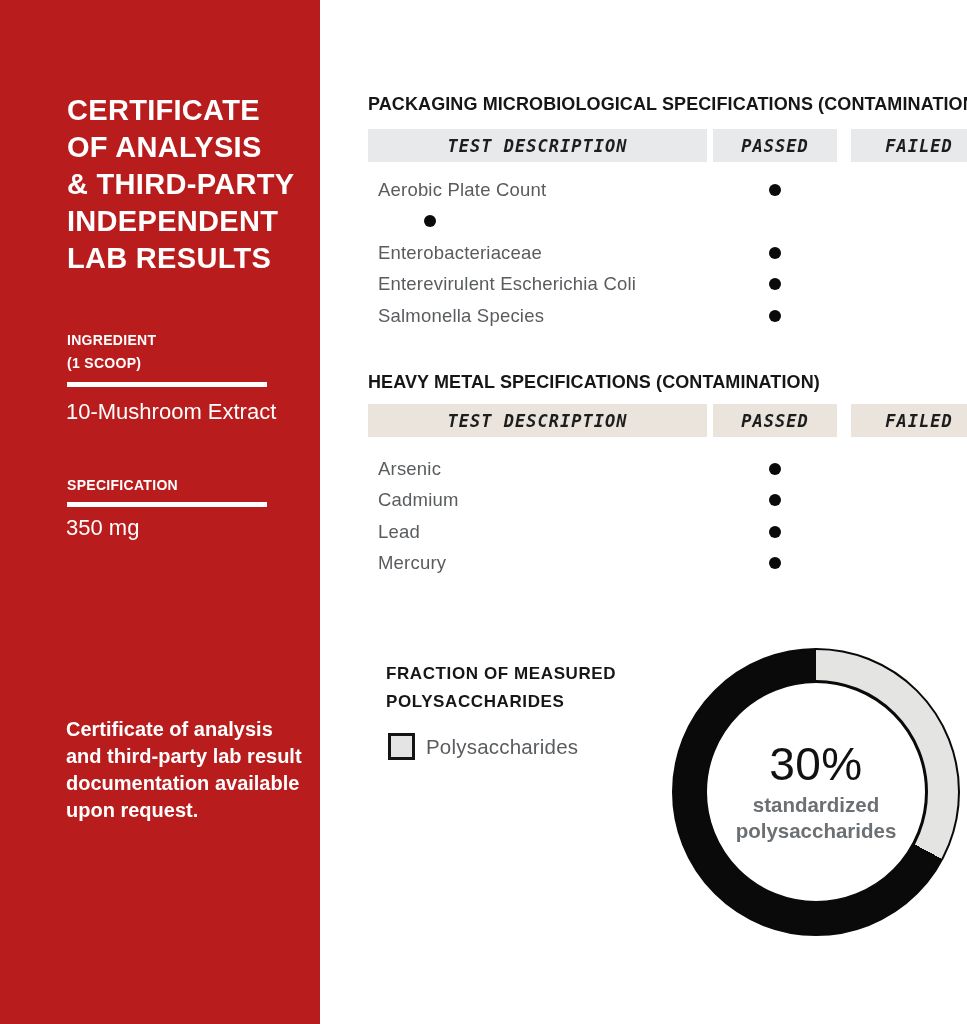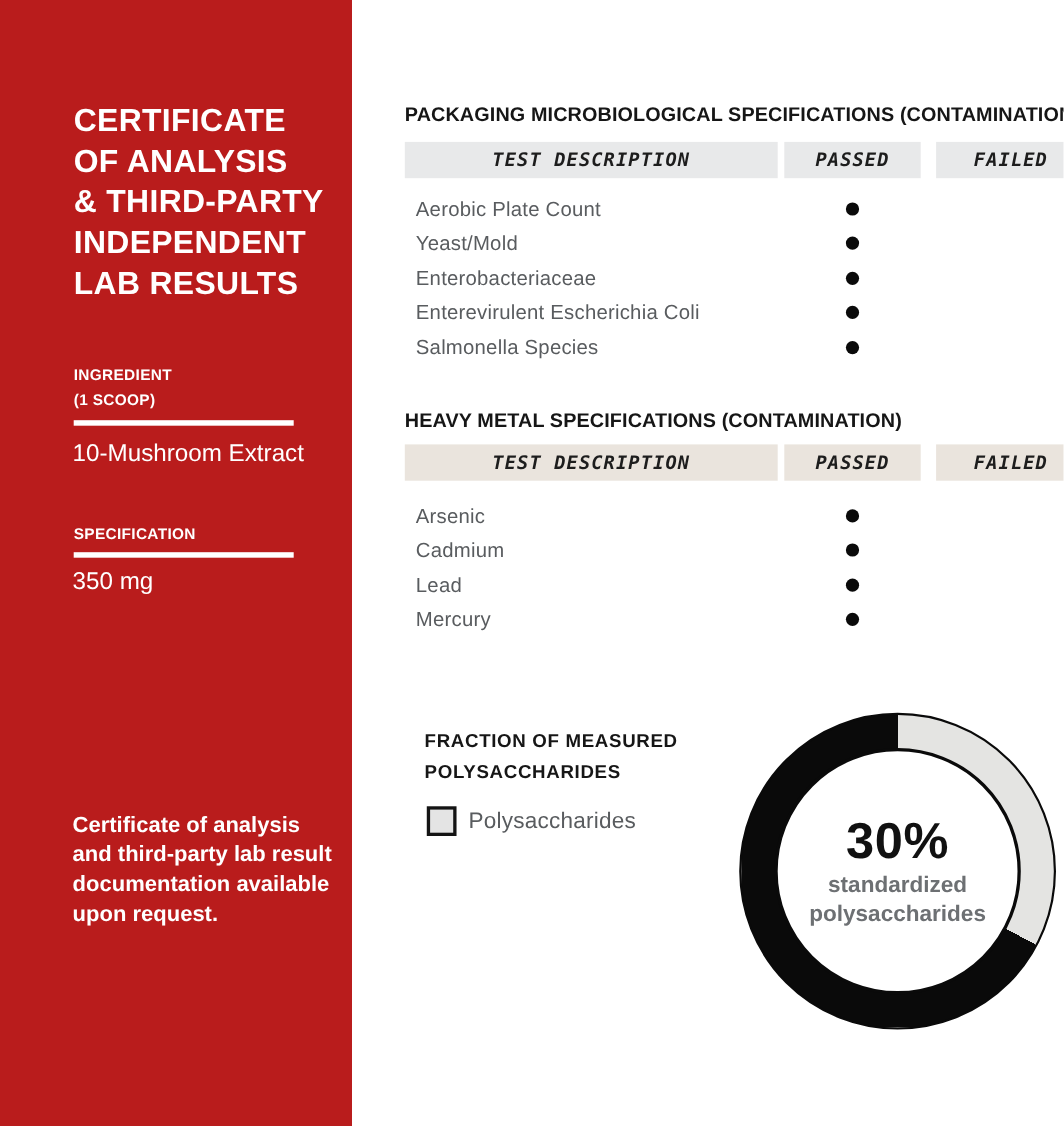--- a/index.html
+++ b/index.html
@@ -20,21 +20,21 @@
   }
   .sb-ingredient{top:329px;}
   .sb-spec{top:474px;}
   .sb-rule{position:absolute;left:67px;width:200px;height:5px;background:#ffffff;}
   .rule-1{top:382px;}
   .rule-2{top:502px;}
   .sb-value{position:absolute;left:66px;color:#ffffff;font-size:22px;font-weight:normal;}
   .val-1{top:399px;}
   .val-2{top:515px;}
   .sb-footnote{
-    position:absolute;left:66px;top:737px;width:242px;
+    position:absolute;left:66px;top:716px;width:242px;
     color:#ffffff;font-size:20px;line-height:27px;font-weight:bold;
   }
   
   .tbl-title{
     position:absolute;left:368px;width:599px;color:#161616;
     font-size:18px;font-weight:bold;letter-spacing:.1px;white-space:nowrap;
   }
   .t1-title{top:94px;}
   .t2-title{top:372px;}
   .thead{position:absolute;left:368px;display:flex;height:33px;}
@@ -73,21 +73,21 @@
     position:absolute;left:672px;top:648px;width:288px;height:288px;border-radius:50%;
     background:conic-gradient(#e4e4e2 0deg 118deg,#0a0a0a 118deg 360deg);
     border:2.5px solid #0a0a0a;box-sizing:border-box;
     display:flex;align-items:center;justify-content:center;
   }
   .donut-hole{
     width:224px;height:224px;border-radius:50%;background:#ffffff;
     border:3px solid #0a0a0a;box-sizing:border-box;
     display:flex;flex-direction:column;align-items:center;justify-content:center;
   }
-  .donut-value{color:#111111;font-size:46px;font-weight:bold;letter-spacing:.5px;line-height:48px;text-align:center;}
+  .donut-value{color:#111111;font-size:46px;font-weight:normal;letter-spacing:.5px;line-height:48px;text-align:center;}
   .donut-caption{
     margin-top:4px;color:#6d7073;font-size:20.5px;line-height:26px;text-align:center;white-space:pre-line;font-weight:bold;
   }
 </style>
 </head>
 <body>
 
 <div class="canvas">
 
   <div class="sidebar">
@@ -119,21 +119,20 @@
     <div class="trow">
       <div class="c-name">Aerobic Plate Count</div>
       <div class="c-dot">
           <span class="dot" style="visibility: visible;"></span>
         </div>
       <div class="c-dot c-dot-f">
           <span class="dot" style="visibility: hidden;"></span>
         </div>
     </div>
     <div class="trow">
-      <div class="c-name">Yeast/Mold</div>
       <div class="c-dot">
           <span class="dot" style="visibility: visible;"></span>
         </div>
       <div class="c-dot c-dot-f">
           <span class="dot" style="visibility: hidden;"></span>
         </div>
     </div>
     <div class="trow">
       <div class="c-name">Enterobacteriaceae</div>
       <div class="c-dot">

